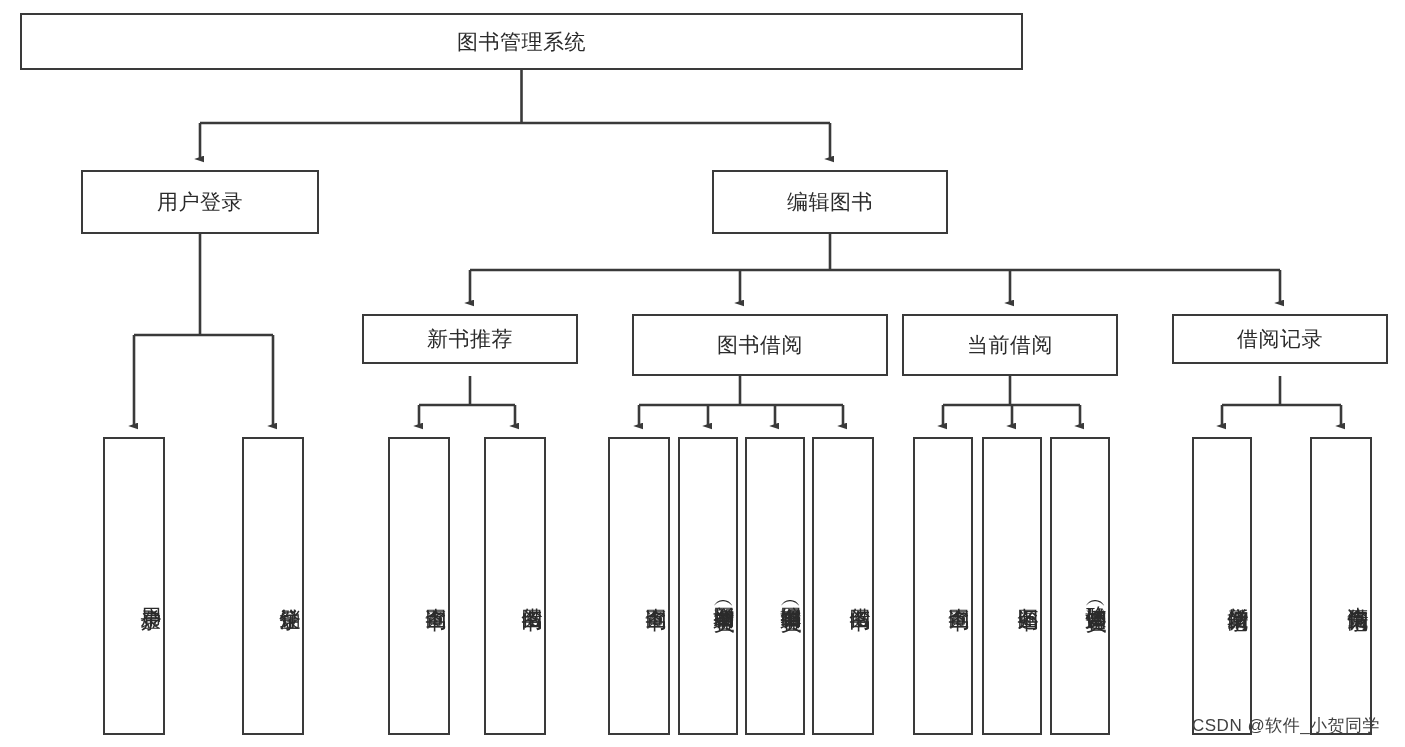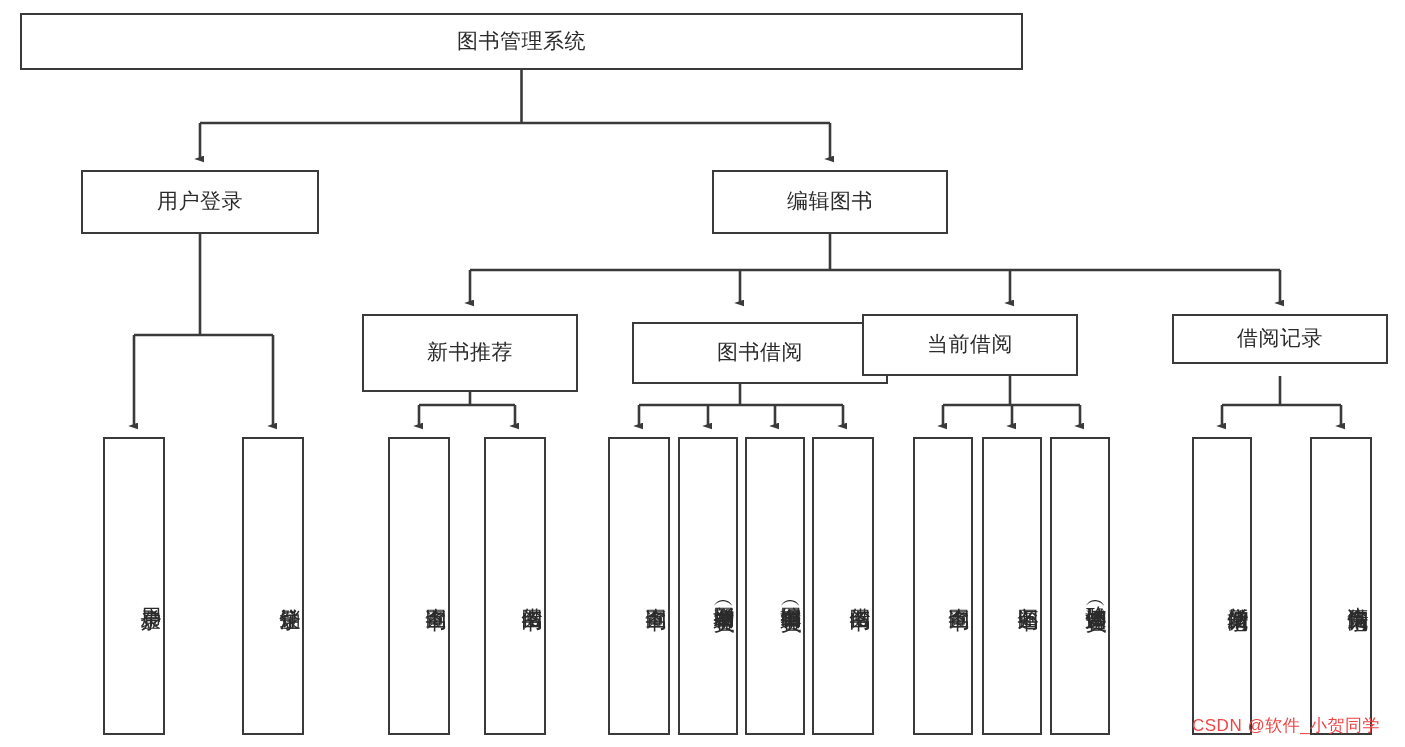--- a/index.html
+++ b/index.html
@@ -27,21 +27,20 @@
   .node {
     position: absolute;
     box-sizing: border-box;
     border: 2px solid #3a3a3a;
     background: #ffffff;
     color: #2b2b2b;
     display: flex;
     align-items: center;
     justify-content: center;
     text-align: center;
-    font-family: Liberation Serif, serif;
   }
   .node-h {
     font-size: 21px;
     line-height: 1.2;
     letter-spacing: 0.5px;
   }
   .node-v {
     font-size: 21px;
     line-height: 1.18;
     letter-spacing: 1px;
@@ -52,21 +51,21 @@
     padding-top: 14px;
   }
   .node-v .vtext {
     writing-mode: vertical-rl;
     text-orientation: upright;
     display: block;
   }
   .watermark {
     position: absolute;
     font-size: 17px;
-    color: #ef4444;
+    color: #404040;
     letter-spacing: 0.5px;
     white-space: nowrap;
   }
 </style>
 </head>
 <body>
 
 <div id="canvas">
 
   <svg id="edges" viewBox="0 0 1405 747" xmlns="http://www.w3.org/2000/svg">
@@ -115,27 +114,27 @@
   <div id="nodes">
       <div class="node node-h" style="left: 20px; top: 13px; width: 1003px; height: 57px;">
         <span>图书管理系统</span>
       </div>
       <div class="node node-h" style="left: 81px; top: 170px; width: 238px; height: 64px;">
         <span>用户登录</span>
       </div>
       <div class="node node-h" style="left: 712px; top: 170px; width: 236px; height: 64px;">
         <span>编辑图书</span>
       </div>
-      <div class="node node-h" style="left: 362px; top: 314px; width: 216px; height: 78px;">
+      <div class="node node-h" style="left: 362px; top: 314px; width: 216px; height: 50px;">
         <span>新书推荐</span>
       </div>
-      <div class="node node-h" style="left: 632px; top: 314px; width: 256px; height: 62px; margin-top: 8px;">
+      <div class="node node-h" style="left: 632px; top: 314px; width: 256px; height: 62px;">
         <span>图书借阅</span>
       </div>
-      <div class="node node-h" style="left: 862px; top: 314px; width: 216px; height: 62px;">
+      <div class="node node-h" style="left: 902px; top: 314px; width: 216px; height: 62px;">
         <span>当前借阅</span>
       </div>
       <div class="node node-h" style="left: 1172px; top: 314px; width: 216px; height: 50px;">
         <span>借阅记录</span>
       </div>
       <div class="node node-v" style="left: 103px; top: 437px; width: 62px; height: 298px;">
         <span class="vtext">用户登录</span>
       </div>
       <div class="node node-v" style="left: 242px; top: 437px; width: 62px; height: 298px;">
         <span class="vtext">注销登录</span>

